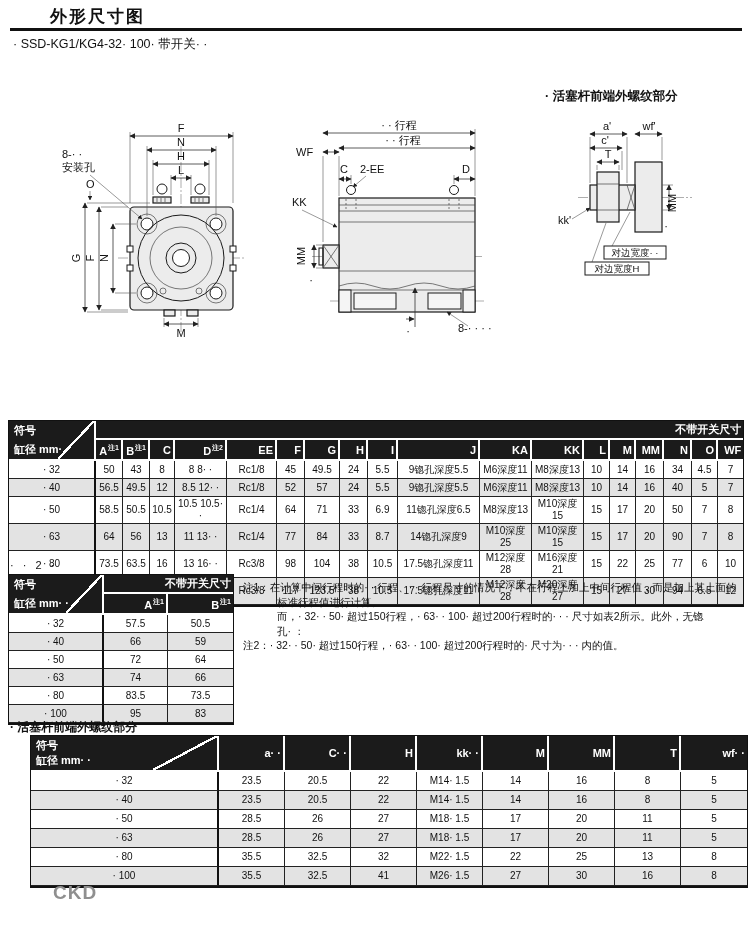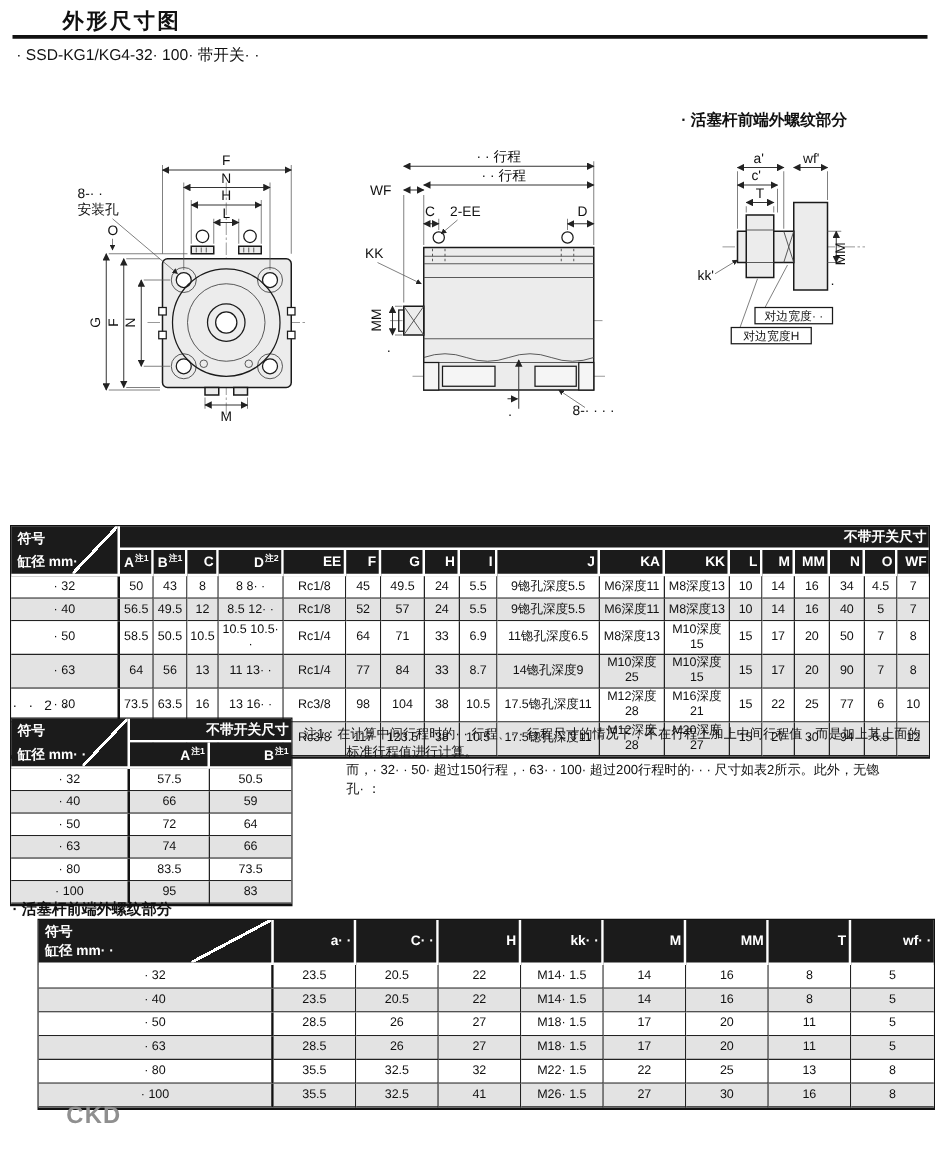--- a/index.html
+++ b/index.html
@@ -505,20 +505,21 @@
         </tr>
       </tbody>
   </table>
 </div>
 
 <div id="notes">
   <div class="nline">注1：在计算中间行程时的· ·  行程、· ·  行程尺寸的情况下，不在行程上加上中间行程值，而是加上其上面的</div>
   <div class="nline indent">标准行程值进行计算。</div>
   <div class="nline indent">而，· 32· · 50·  超过150行程，· 63· · 100·  超过200行程时的· · ·  尺寸如表2所示。此外，无锪</div>
   <div class="nline indent">孔· ：</div>
+  <div class="nline">注2：· 32· · 50·  超过150行程，· 63· · 100·  超过200行程时的·  尺寸为· · ·  内的值。</div>
 </div>
 
 <div id="sec2-title">·  活塞杆前端外螺纹部分</div>
 
 <div id="t3wrap">
   <table class="tbl">
     <colgroup>
       <col style="width:188px">
         <col style="width:66px">
         <col style="width:66px">

